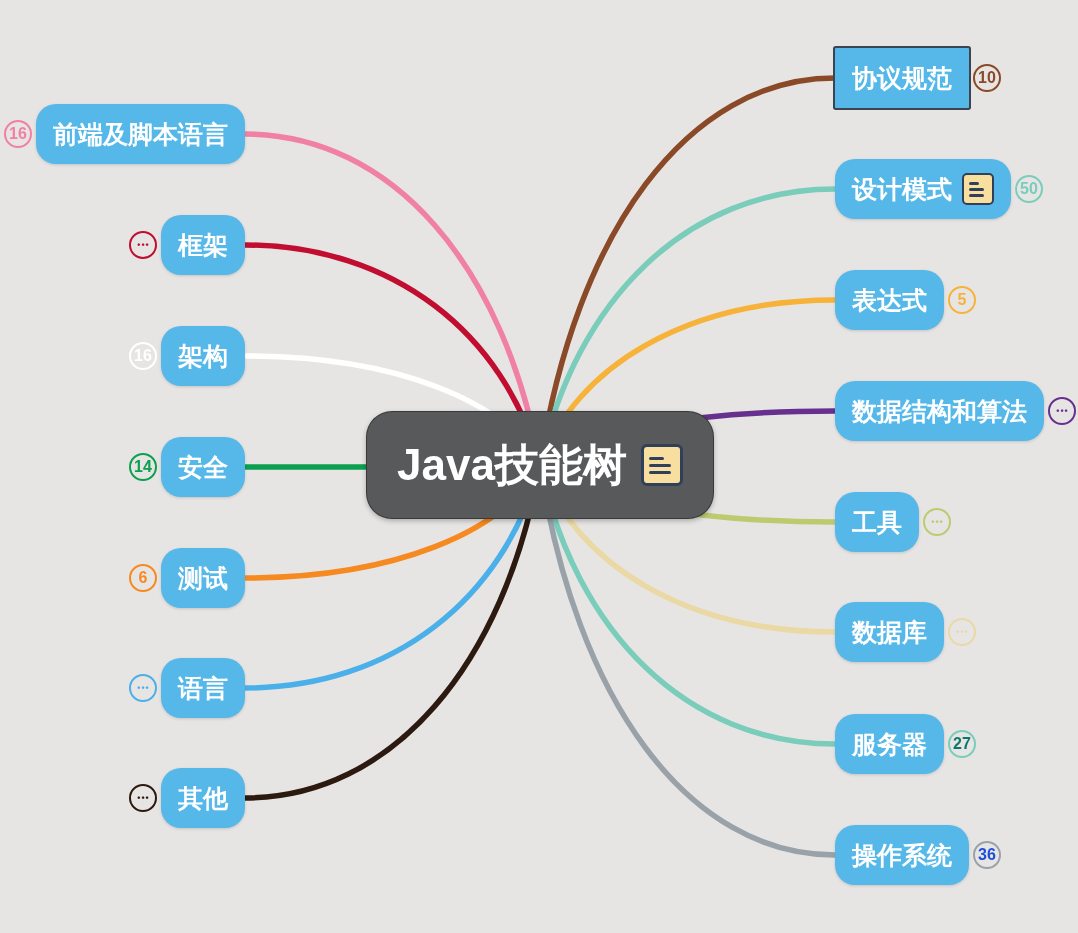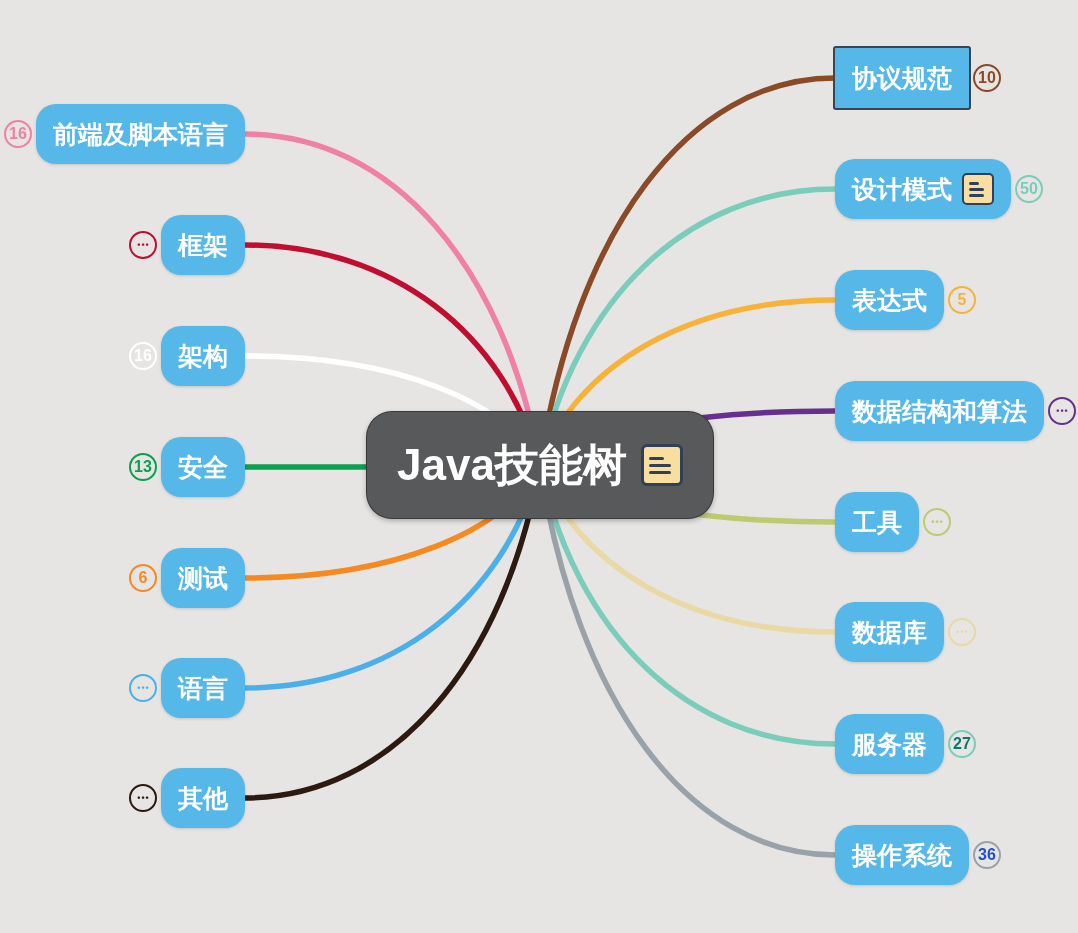--- a/index.html
+++ b/index.html
@@ -123,21 +123,21 @@
 <div class="node-wrap left" style="top: 326px; right: 833px;">
     <div class="node">
       <span>架构</span>
     </div>
     <div class="badge" style="border-color: rgb(255, 255, 255); color: rgb(255, 255, 255);">16</div>
   </div>
 <div class="node-wrap left" style="top: 437px; right: 833px;">
     <div class="node">
       <span>安全</span>
     </div>
-    <div class="badge" style="border-color: rgb(10, 160, 79); color: rgb(10, 160, 79);">13</div>
+    <div class="badge" style="border-color: rgb(10, 160, 79); color: rgb(10, 160, 79);">14</div>
   </div>
 <div class="node-wrap left" style="top: 548px; right: 833px;">
     <div class="node">
       <span>测试</span>
     </div>
     <div class="badge" style="border-color: rgb(246, 137, 31); color: rgb(246, 137, 31);">6</div>
   </div>
 <div class="node-wrap left" style="top: 658px; right: 833px;">
     <div class="node">
       <span>语言</span>

